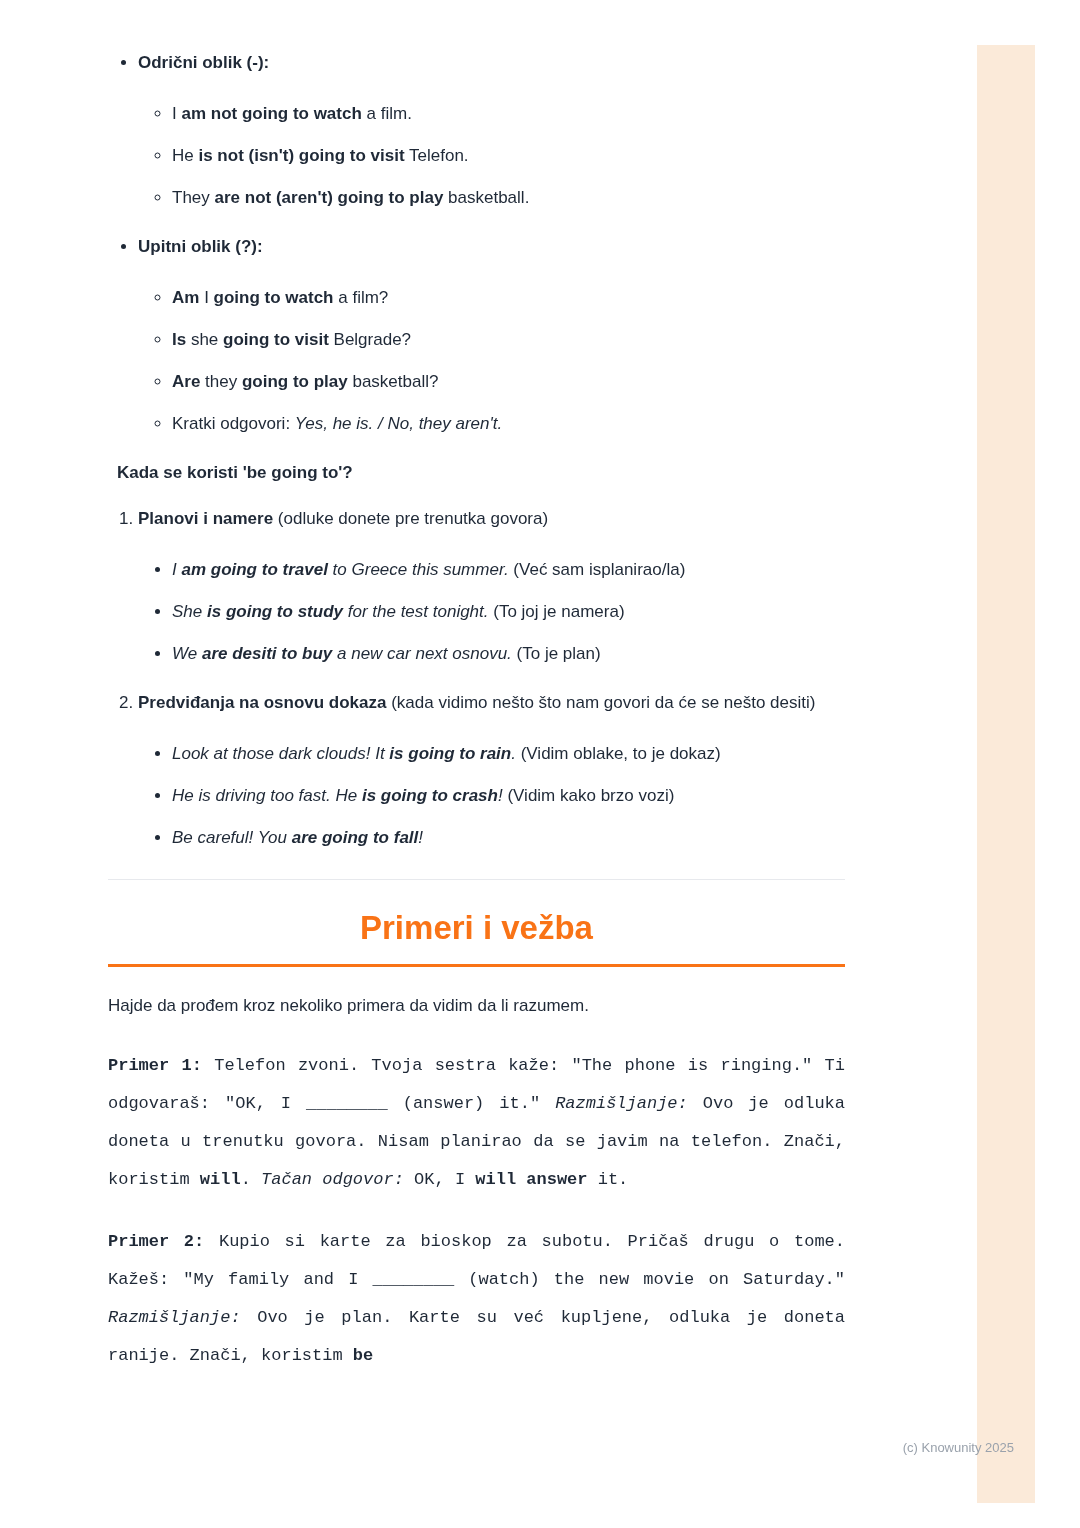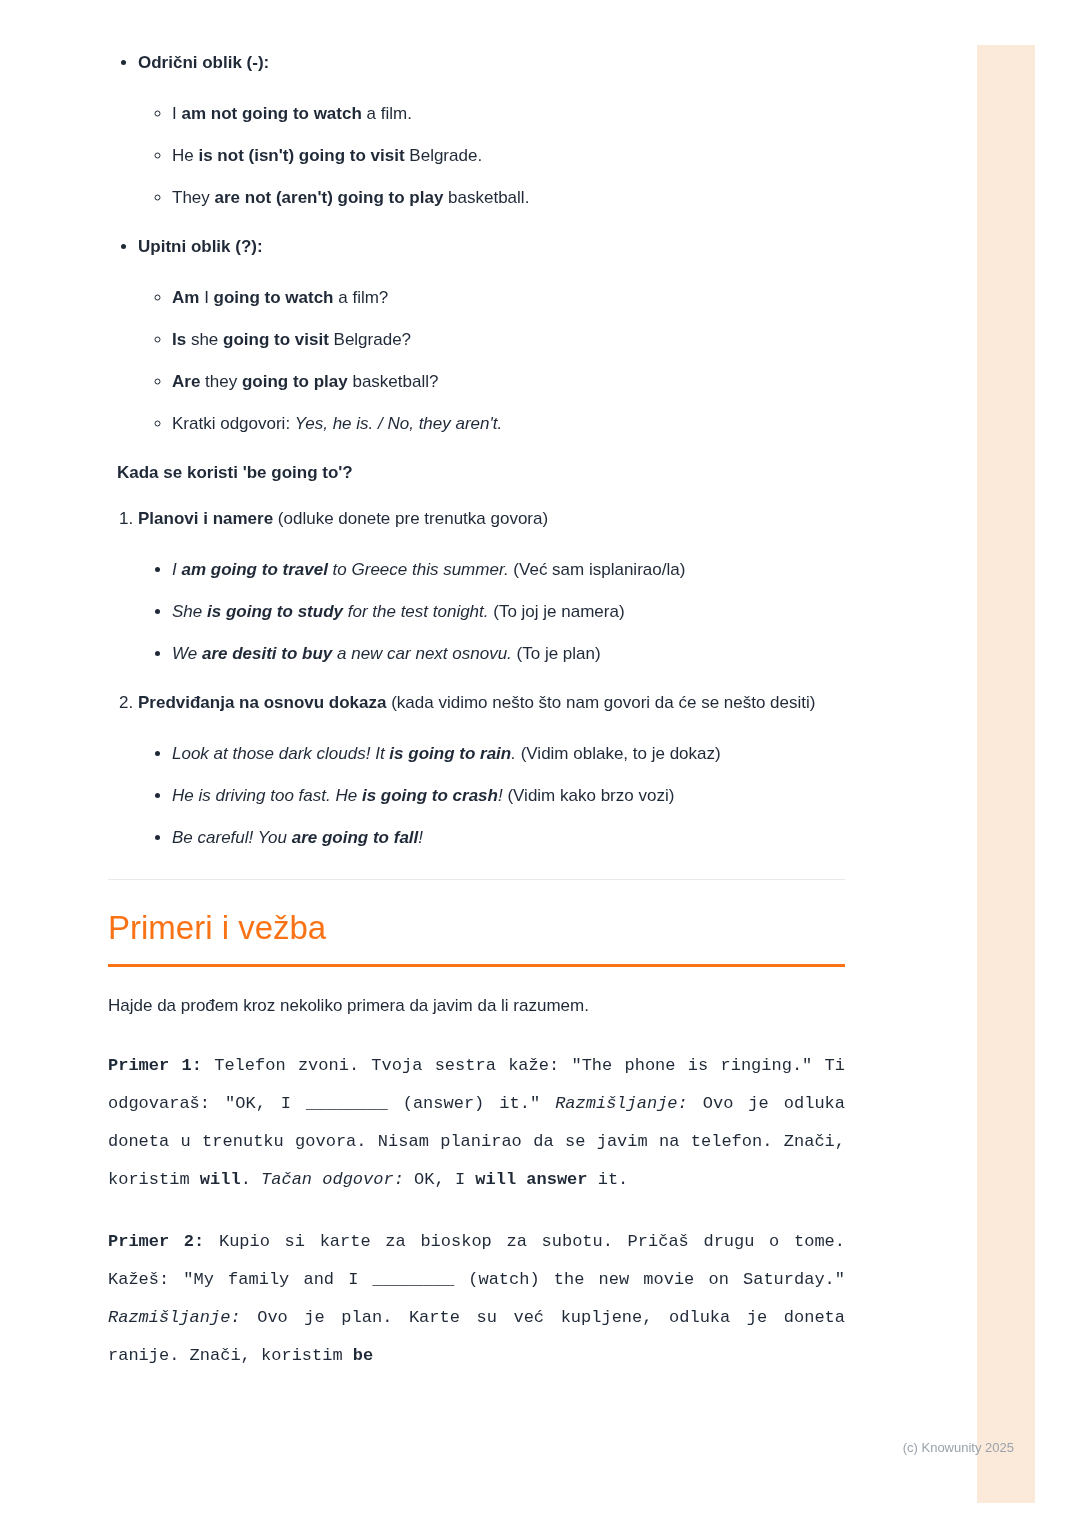--- a/index.html
+++ b/index.html
@@ -30,43 +30,43 @@
   ul.l1 > li{margin-bottom:12px;line-height:34px;}
   ul.l2{list-style:circle;margin:17px 0 15px;padding:0 0 0 34px;}
   ul.l2 > li{margin-bottom:8px;line-height:34px;}
   ul.l2d{list-style:disc;margin:17px 0 15px;padding:0 0 0 34px;}
   ul.l2d > li{margin-bottom:8px;line-height:34px;}
   ol.numbered{list-style:decimal;margin:12px 0 0;padding:0 0 0 30px;}
   ol.numbered > li{margin-bottom:12px;line-height:34px;}
   .usage-heading{font-weight:700;margin:10px 9px 0;line-height:34px;}
   hr.section-rule{border:none;border-top:1px solid var(--rule);margin:24px 0 0;}
   h1.practice-heading{
-    color:var(--accent);font-size:33px;line-height:40px;font-weight:400;
-    margin:28px 0 0;padding:0 0 16px;border-bottom:3px solid var(--accent);
+    color:var(--accent);font-size:33px;line-height:40px;font-weight:700;
+    margin:28px 0 0;padding:0 0 16px;border-bottom:3px solid var(--accent);text-align:center;
   }
   .intro{margin:22px 0 0;line-height:34px;}
   .example{margin:24px 0 0;line-height:38px;text-align:justify;font-family:Liberation Mono, monospace;}
   .footer-credit{
     position:absolute;top:1440px;right:66px;font-size:13px;
     color:var(--muted);z-index:3;
   }
 </style>
 </head>
 <body>
 
 <div class="side-strip"></div>
 
 <main class="content">
 
   <ul class="l1">
     <li>
       <span><span class="b">Odrični oblik (-):</span></span>
       <ul class="l2">
         <li><span>I </span><span class="b">am not going to watch</span><span> a film.</span></li>
-        <li><span>He </span><span class="b">is not (isn't) going to visit</span><span> Belgrade.</span></li>
+        <li><span>He </span><span class="b">is not (isn't) going to visit</span><span> Telefon.</span></li>
         <li><span>They </span><span class="b">are not (aren't) going to play</span><span> basketball.</span></li>
       </ul>
     </li>
     <li>
       <span><span class="b">Upitni oblik (?):</span></span>
       <ul class="l2">
         <li><span class="b">Am</span><span> I </span><span class="b">going to watch</span><span> a film?</span></li>
         <li><span class="b">Is</span><span> she </span><span class="b">going to visit</span><span> Belgrade?</span></li>
         <li><span class="b">Are</span><span> they </span><span class="b">going to play</span><span> basketball?</span></li>
         <li><span>Kratki odgovori: </span><span class="i">Yes, he is. / No, they aren't.</span></li>
@@ -92,21 +92,21 @@
         <li><span class="i">He is driving too fast. He </span><span class="b i">is going to crash</span><span class="i">!</span><span> (Vidim kako brzo vozi)</span></li>
         <li><span class="i">Be careful! You </span><span class="b i">are going to fall</span><span class="i">!</span></li>
       </ul>
     </li>
   </ol>
 
   <hr class="section-rule">
 
   <h1 class="practice-heading">Primeri i vežba</h1>
 
-  <p class="intro">Hajde da prođem kroz nekoliko primera da javim da li razumem.</p>
+  <p class="intro">Hajde da prođem kroz nekoliko primera da vidim da li razumem.</p>
 
   <p class="example"><span class="b">Primer 1:</span><span> Telefon zvoni. Tvoja sestra kaže: "The phone is ringing." Ti odgovaraš: "OK, I ________ (answer) it." </span><span class="i">Razmišljanje:</span><span> Ovo je odluka doneta u trenutku govora. Nisam planirao da se javim na telefon. Znači, koristim </span><span class="b">will</span><span>. </span><span class="i">Tačan odgovor:</span><span> OK, I </span><span class="b">will answer</span><span> it.</span></p>
 
   <p class="example"><span class="b">Primer 2:</span><span> Kupio si karte za bioskop za subotu. Pričaš drugu o tome. Kažeš: "My family and I ________ (watch) the new movie on Saturday." </span><span class="i">Razmišljanje:</span><span> Ovo je plan. Karte su već kupljene, odluka je doneta ranije. Znači, koristim </span><span class="b">be</span></p>
 
 </main>
 
 <div class="footer-credit">(c) Knowunity 2025</div>
 
 </body></html>

